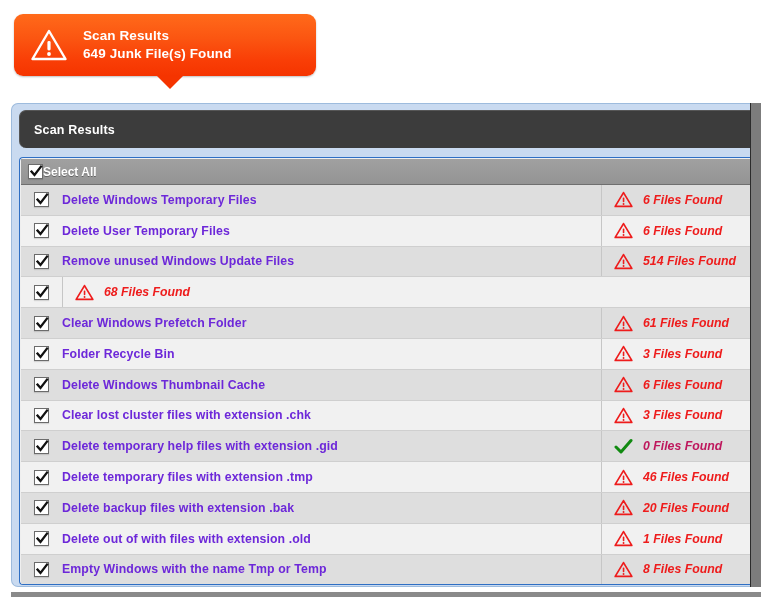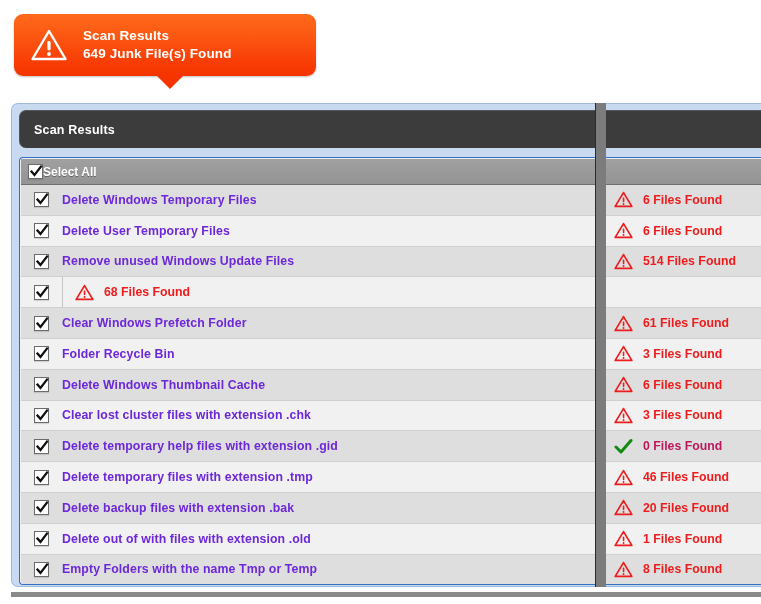--- a/index.html
+++ b/index.html
@@ -7,21 +7,21 @@
   html, body {
     width: 761px;
     height: 604px;
     background: #ffffff;
     font-family: "Liberation Sans", sans-serif;
     overflow: hidden;
   }
 
   #root {
     position: relative;
-    width: 606px;
+    width: 761px;
     height: 604px;
     background: #ffffff;
   }
 
   
   .callout {
     position: absolute;
     left: 14px;
     top: 14px;
     width: 302px;
@@ -166,20 +166,21 @@
     border-left: 1px solid #c6c6c6;
     padding-left: 12px;
     height: 100%;
   }
 
   .count-text {
     font-size: 12.3px;
     font-weight: bold;
     margin-left: 10px;
     white-space: nowrap;
+    font-style: italic;
   }
   .count-text.warn { color: #ee1c1c; }
   .count-text.ok   { color: #be185d; }
 
   
   .cb {
     position: relative;
     width: 15px;
     height: 15px;
     background: #ffffff;
@@ -463,21 +464,21 @@
             </div>
           </div>
           <div class="row odd">
             <div class="cell-check">
               <span class="cb">
                 <svg width="15" height="16" viewBox="0 0 15 16">
                   <path d="M2.5 7.5 L5.5 11 L12 2.5" fill="none" stroke="#111111" stroke-width="2.3" stroke-linecap="square"></path>
                 </svg>
               </span>
             </div>
-            <div class="cell-label">Empty Folders with the name Tmp or Temp</div>
+            <div class="cell-label">Empty Windows with the name Tmp or Temp</div>
             <div class="cell-count">
               <svg class="warn-tri-sm" viewBox="0 0 19 17">
                 <path d="M9.5 1.6 L17.8 15.4 L1.2 15.4 Z" fill="none" stroke="#ee1c1c" stroke-width="1.7" stroke-linejoin="round"></path>
                 <rect x="8.75" y="6.4" width="1.6" height="4.9" rx="0.7" fill="#ee1c1c"></rect>
                 <circle cx="9.55" cy="13" r="0.95" fill="#ee1c1c"></circle>
               </svg>
               <span class="count-text warn">8 Files Found</span>
             </div>
           </div>
         </div>

